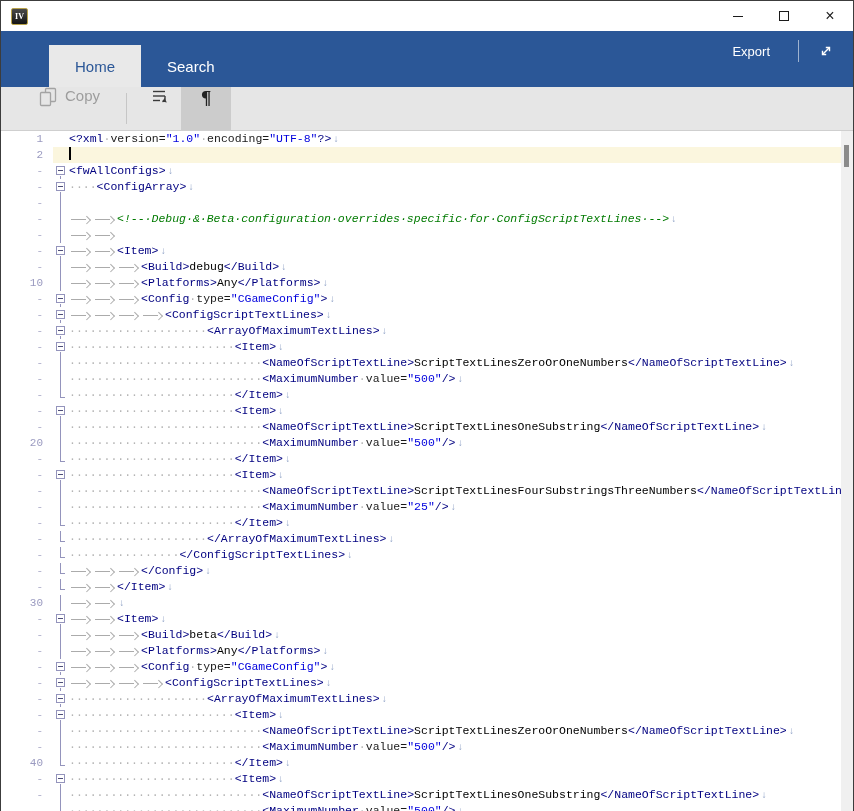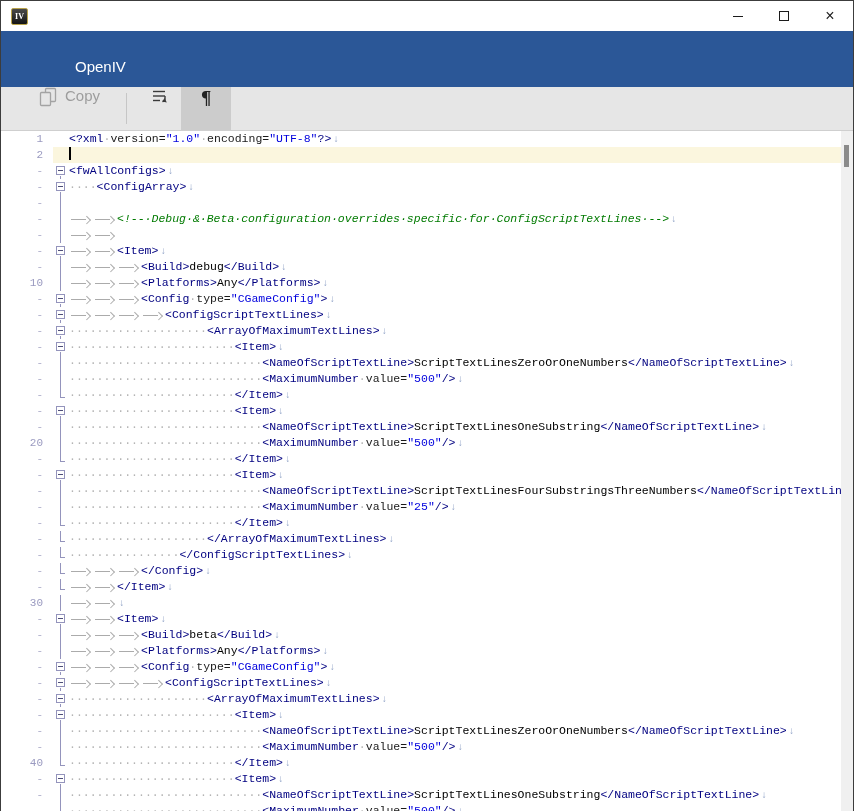--- a/index.html
+++ b/index.html
@@ -83,21 +83,35 @@
           <span class="glyph-max"></span>
         </div>
       <div class="winbtn">
           <span class="glyph-close">×</span>
         </div>
     </div>
   </div>
 
   <div class="ribbon">
     <div class="rtabs">
-      <div class="rtab">OpenIV</div>
+      <div class="rtab active">Home</div>
+      <div class="rtab">Search</div>
+    </div>
+    <div class="ribbon-right">
+      <span class="export">Export</span>
+      <span class="rdiv"></span>
+      <span class="expand">
+        <svg width="14" height="14" viewBox="0 0 14 14">
+          <g stroke="#ffffff" stroke-width="1.4" fill="none">
+            <line x1="3.5" y1="10.5" x2="10.5" y2="3.5"></line>
+            <polyline points="6.8,3.5 10.5,3.5 10.5,7.2"></polyline>
+            <polyline points="7.2,10.5 3.5,10.5 3.5,6.8"></polyline>
+          </g>
+        </svg>
+      </span>
     </div>
   </div>
 
   <div class="toolbar">
     <div class="tbtn copy">
       <svg width="18" height="20" viewBox="0 0 18 20">
         <g fill="none" stroke="#a3a3a3" stroke-width="1.3">
           <rect x="6.5" y="1.5" width="10" height="13" rx="1"></rect>
           <rect x="1.5" y="5.5" width="10" height="13" rx="1" fill="#e6e6e6"></rect>
         </g>

